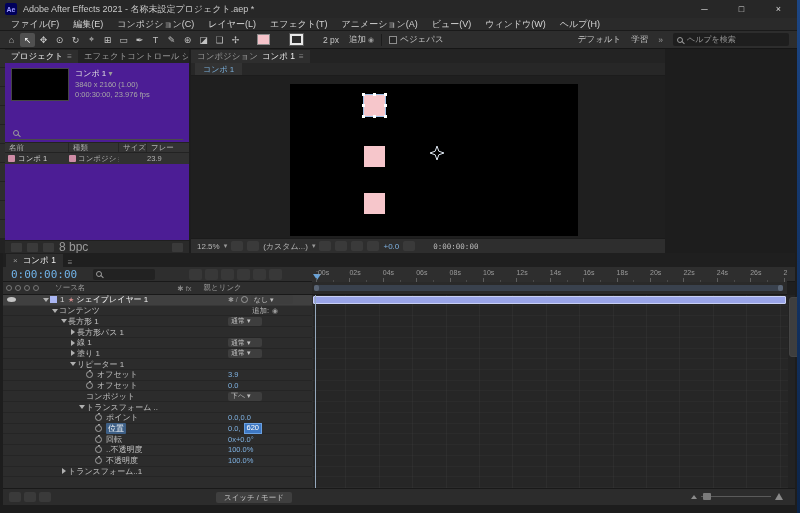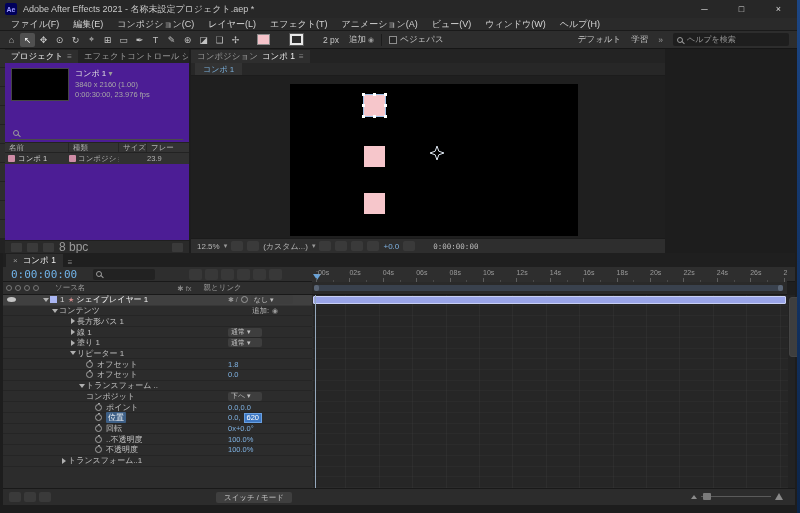--- a/index.html
+++ b/index.html
@@ -450,20 +450,29 @@
           <span class="ind" style="width: 9px;"></span>
           <span class="twirl open"></span>
           <span class="rname">コンテンツ</span>
           <span class="cells">
             <span class="addlbl">追加:</span>
             <span class="addbtn">◉</span>
           </span>
         </div>
         <div class="tl-row">
           <span class="gutter"></span>
+          <span class="ind" style="width: 18px;"></span>
+          <span class="twirl open"></span>
+          <span class="rname">長方形 1</span>
+          <span class="cells">
+            <span class="dd">通常 ▾</span>
+          </span>
+        </div>
+        <div class="tl-row">
+          <span class="gutter"></span>
           <span class="ind" style="width: 27px;"></span>
           <span class="twirl closed"></span>
           <span class="rname">長方形パス 1</span>
           <span class="cells"></span>
         </div>
         <div class="tl-row">
           <span class="gutter"></span>
           <span class="ind" style="width: 27px;"></span>
           <span class="twirl closed"></span>
           <span class="rname">線 1</span>
@@ -487,48 +496,48 @@
           <span class="rname">リピーター 1</span>
           <span class="cells"></span>
         </div>
         <div class="tl-row">
           <span class="gutter"></span>
           <span class="ind" style="width: 36px;"></span>
           <span class="twirl none"></span>
           <span class="stopwatch"></span>
           <span class="rname">オフセット</span>
           <span class="cells">
-            <span class="val">1.8</span>
+            <span class="val">3.9</span>
           </span>
         </div>
         <div class="tl-row">
           <span class="gutter"></span>
           <span class="ind" style="width: 36px;"></span>
           <span class="twirl none"></span>
           <span class="stopwatch"></span>
           <span class="rname">オフセット</span>
           <span class="cells">
             <span class="val">0.0</span>
+          </span>
+        </div>
+        <div class="tl-row">
+          <span class="gutter"></span>
+          <span class="ind" style="width: 36px;"></span>
+          <span class="twirl none"></span>
+          <span class="rname">コンポジット</span>
+          <span class="cells">
+            <span class="dd">下へ ▾</span>
           </span>
         </div>
         <div class="tl-row">
           <span class="gutter"></span>
           <span class="ind" style="width: 36px;"></span>
           <span class="twirl open"></span>
           <span class="rname">トランスフォーム ..</span>
           <span class="cells"></span>
-        </div>
-        <div class="tl-row">
-          <span class="gutter"></span>
-          <span class="ind" style="width: 36px;"></span>
-          <span class="twirl none"></span>
-          <span class="rname">コンポジット</span>
-          <span class="cells">
-            <span class="dd">下へ ▾</span>
-          </span>
         </div>
         <div class="tl-row">
           <span class="gutter"></span>
           <span class="ind" style="width: 45px;"></span>
           <span class="twirl none"></span>
           <span class="stopwatch"></span>
           <span class="rname">ポイント</span>
           <span class="cells">
             <span class="val">0.0,0.0</span>
           </span>

